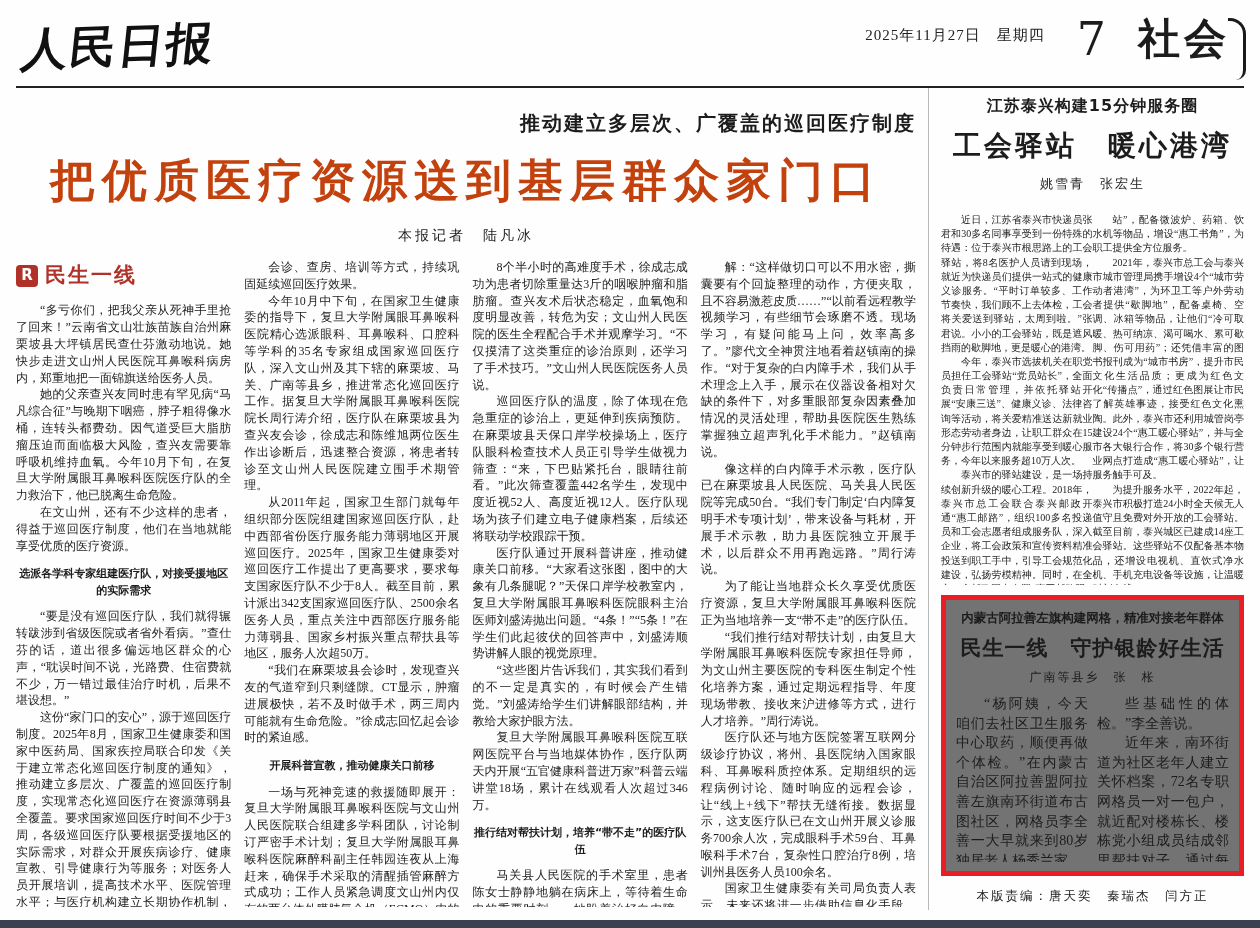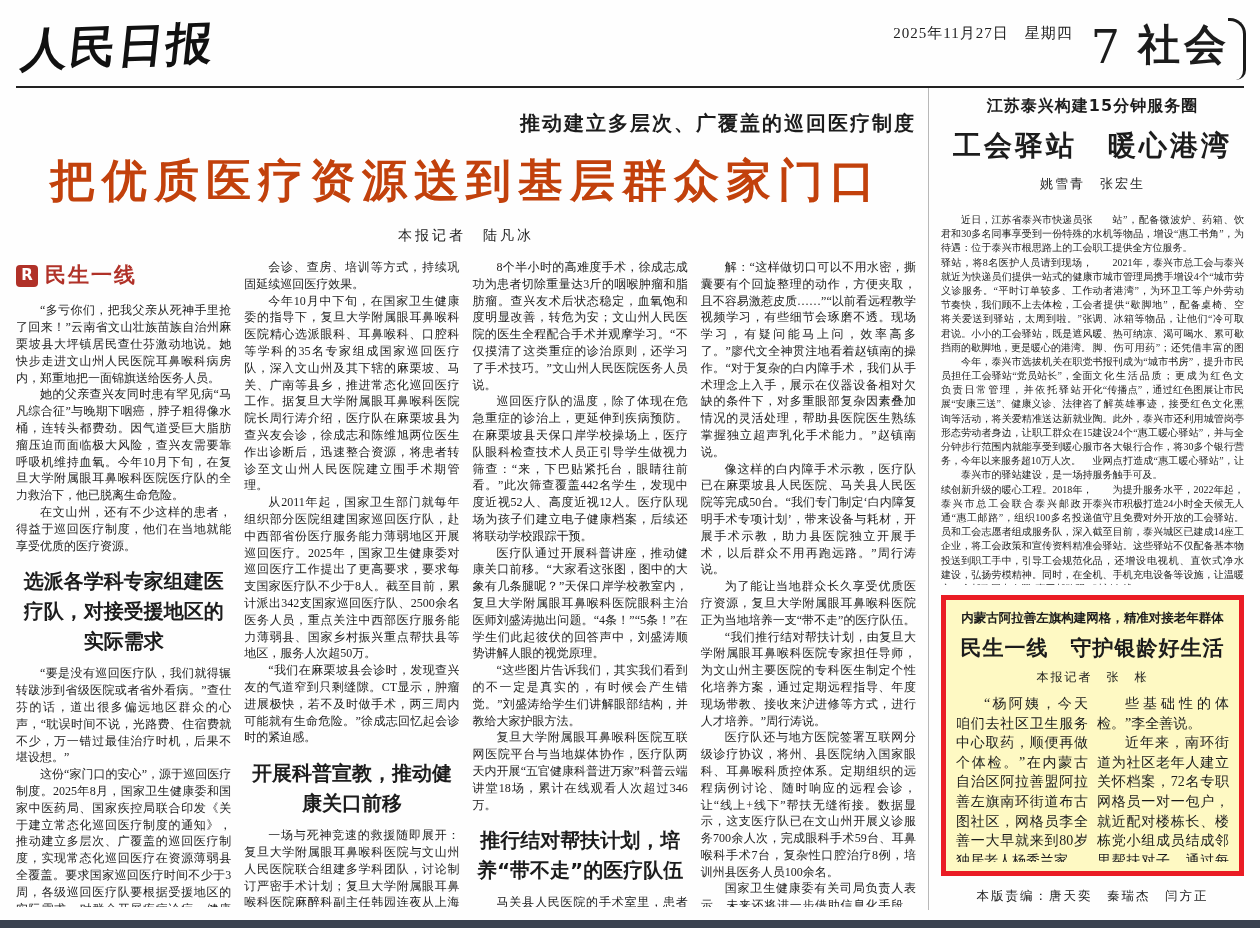--- a/index.html
+++ b/index.html
@@ -9,21 +9,21 @@
     background:#fefefe; overflow:hidden;
     font-family:"Liberation Serif","DejaVu Serif",serif; color:#1c1c1c;
   }
   
   .masthead { position:relative; height:88px; border-bottom:2px solid #222; margin:0 16px; }
   .logo {
     position:absolute; left:6px; top:16px; font-size:46px; font-weight:900;
     font-family:"DejaVu Serif","Liberation Serif",serif;
     transform:skewX(-8deg) rotate(-2deg); letter-spacing:2px; color:#111;
   }
-  .mast-right { position:absolute; right:14px; bottom:14px; display:flex; align-items:flex-start; gap:18px; }
+  .mast-right { position:absolute; right:14px; bottom:22px; display:flex; align-items:center; gap:32px; }
   .mast-date { font-size:15px; letter-spacing:1px; padding-bottom:10px; color:#222; }
   .page-num { font-size:46px; font-family:"DejaVu Serif",serif; line-height:1; padding-bottom:2px; }
   .section-name { font-size:42px; font-weight:900; font-family:"DejaVu Sans","Liberation Sans",sans-serif; line-height:1; padding-bottom:2px; letter-spacing:4px; }
   .corner-mark {
     position:absolute; right:-2px; top:18px; width:18px; height:62px;
     border-top:3px solid #1a1a1a; border-right:3px solid #1a1a1a;
     border-top-right-radius:16px; border-bottom-right-radius:10px;
   }
   
   .content { display:flex; padding:0 16px; height:822px; }
@@ -31,38 +31,38 @@
   .side { flex:1; margin-left:12px; padding-left:12px; border-left:1px solid #b8b8b8; }
   
   .kicker { text-align:right; font-family:"DejaVu Sans","Liberation Sans",sans-serif; font-weight:700; font-size:20px; letter-spacing:2px; margin-top:22px; }
   .headline { text-align:center; font-family:"DejaVu Sans","Liberation Sans",sans-serif; font-weight:700; font-size:45px; letter-spacing:7px; margin-top:14px; color:#c2410c; }
   .byline { text-align:center; font-size:14px; letter-spacing:3px; margin-top:16px; }
   .cols { display:flex; gap:13px; margin-top:14px; height:648px; overflow:hidden; }
   .col { flex:1; font-size:12px; line-height:1.40; }
   .blk.p { text-indent:2em; text-align:justify; }
   .blk.h {
     font-family:"DejaVu Sans","Liberation Sans",sans-serif; font-weight:700;
-    font-size:20px; line-height:1.5; text-align:center; margin:12px 0 9px;
+    font-size:11px; line-height:1.5; text-align:center; margin:12px 0 9px;
   }
   .col-label { display:flex; align-items:center; gap:7px; margin:2px 0 12px; }
   .col-label-icon {
     width:22px; height:22px; background:#b03128; color:#fff; border-radius:4px;
     font-family:"DejaVu Sans",sans-serif; font-weight:900; font-size:15px;
     display:flex; align-items:center; justify-content:center;
   }
   .col-label-text { color:#b03128; font-family:"DejaVu Sans","Liberation Sans",sans-serif; font-weight:900; font-size:21px; letter-spacing:2px; }
   
   .side-kicker { text-align:center; font-family:"DejaVu Sans",sans-serif; font-weight:700; font-size:16px; letter-spacing:1px; margin-top:8px; }
   .side-headline { text-align:center; font-family:"DejaVu Serif",serif; font-weight:900; font-size:28px; letter-spacing:3px; margin-top:10px; }
   .side-byline { text-align:center; font-size:13px; letter-spacing:2px; margin-top:10px; }
   .side-cols { display:flex; gap:0; margin-top:20px; height:372px; overflow:hidden; }
   .scol { flex:1; font-size:10px; line-height:1.42; }
   .scol .blk.p { text-indent:2em; text-align:justify; }
   
-  .red-box { border:5px solid #ea1c24; margin-top:10px; padding:8px 10px 9px; background:#fef9c3; }
+  .red-box { border:5px solid #ea1c24; margin-top:10px; padding:8px 10px 9px; background:#737373; }
   .rb-kicker { text-align:center; font-family:"DejaVu Sans",sans-serif; font-weight:700; font-size:12.5px; margin-top:2px; }
   .rb-headline { text-align:center; font-family:"DejaVu Sans",sans-serif; font-weight:900; font-size:21px; letter-spacing:1px; margin-top:7px; }
   .rb-byline { text-align:center; font-size:12px; letter-spacing:2px; margin-top:7px; }
   .rb-cols { display:flex; gap:9px; margin-top:8px; height:168px; overflow:hidden; }
   .rbcol { flex:1; font-size:14px; line-height:1.40; }
   .rbcol .blk.p { text-indent:2em; text-align:justify; }
   
   .credits { text-align:center; font-family:"DejaVu Sans",sans-serif; font-size:12.5px; letter-spacing:2px; margin-top:12px; color:#222; }
   .bottom-bar { position:absolute; left:0; right:0; bottom:0; height:8px; background:#3a4250; }
 </style>
@@ -146,21 +146,21 @@
               <div class="blk p">站”，配备微波炉、药箱、饮水机等物品，增设“惠工书角”，为职工提供全方位服务。</div>
               <div class="blk p">2021年，泰兴市总工会与泰兴市城市管理局携手增设4个“城市劳动者港湾”，为环卫工等户外劳动者提供“歇脚地”，配备桌椅、空调、冰箱等物品，让他们“冷可取暖、热可纳凉、渴可喝水、累可歇脚、伤可用药”；还凭借丰富的图书报刊成为“城市书房”，提升市民文化生活品质；更成为红色文化“传播点”，通过红色图展让市民了解英雄事迹，接受红色文化熏陶。此外，泰兴市还利用城管岗亭建设24个“惠工暖心驿站”，并与全市各大银行合作，将30多个银行营业网点打造成“惠工暖心驿站”，让服务触手可及。</div>
               <div class="blk p">为提升服务水平，2022年起，泰兴市积极打造24小时全天候无人值守且免费对外开放的工会驿站。截至目前，泰兴城区已建成14座工会驿站。这些驿站不仅配备基本物品，还增设电视机、直饮式净水机、手机充电设备等设施，让温暖时刻在线。</div>
             </div>
         </div>
       </div>
 
       <div class="red-box">
         <div class="rb-kicker">内蒙古阿拉善左旗构建网格，精准对接老年群体</div>
         <div class="rb-headline">民生一线　守护银龄好生活</div>
-        <div class="rb-byline">本报记者　张　枨</div>
+        <div class="rb-byline">广南等县乡　张　枨</div>
         <div class="rb-cols">
           <div class="rbcol">
               <div class="blk p">“杨阿姨，今天咱们去社区卫生服务中心取药，顺便再做个体检。”在内蒙古自治区阿拉善盟阿拉善左旗南环街道布古图社区，网格员李全善一大早就来到80岁独居老人杨秀兰家。</div>
               <div class="blk p">“我有高血压和哮喘，得经常到离家五六公里的社区卫生服务中心取药，但我腿脚不利索，有时候药吃完了也没法及时去取。”杨秀兰说。</div>
               <div class="blk p">布古图社区有独居老人435户，李全善负责其中七八十户。为了保障老人们按时用药，他挨家挨户走访，将每人所需药品、开药时间等情况详细记录。</div>
             </div>
           <div class="rbcol">
               <div class="blk p">些基础性的体检。”李全善说。</div>
               <div class="blk p">近年来，南环街道为社区老年人建立关怀档案，72名专职网格员一对一包户，就近配对楼栋长、楼栋党小组成员结成邻里帮扶对子，通过每日敲门、每周电话、每月探访，摸清网格基本情况。</div>
               <div class="blk p">为精准服务重点老年群体，阿拉善左旗积极构建全方位、多层次的网格治理体系，建立各级各类网格2925个，选聘专兼职网格员1776名。</div>

